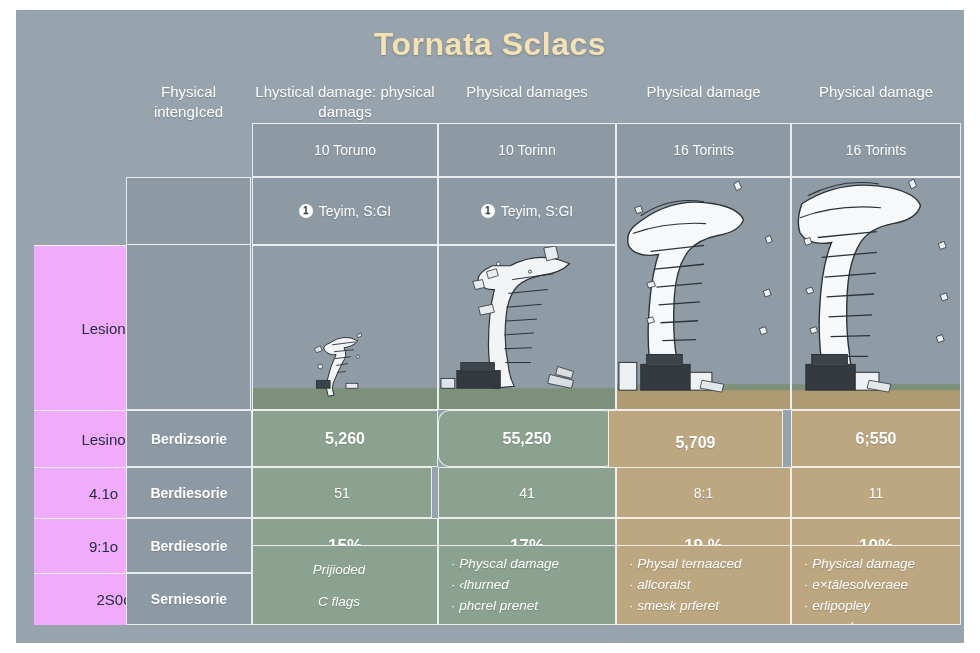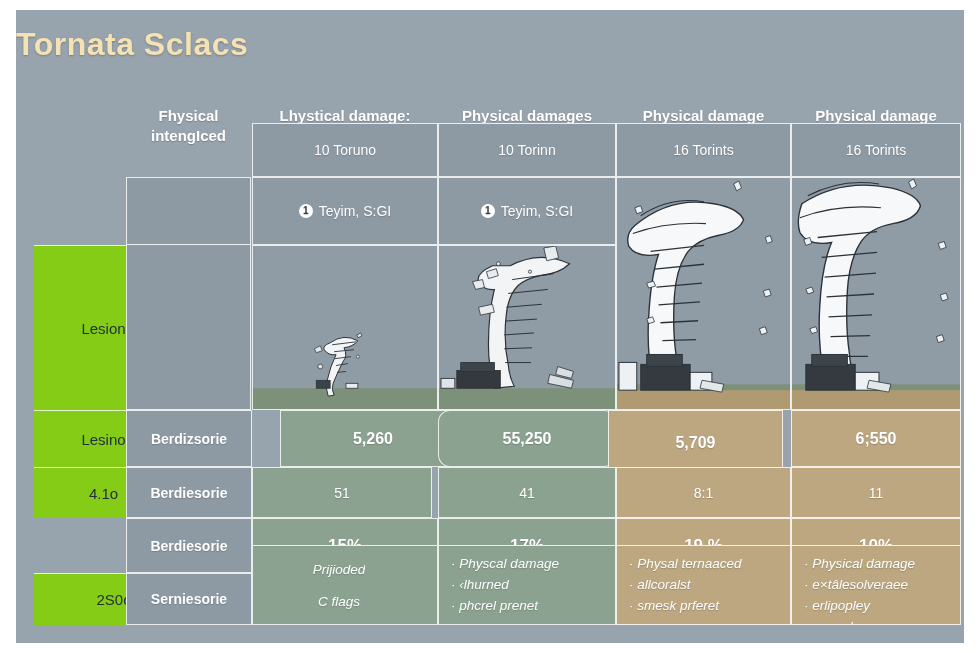--- a/index.html
+++ b/index.html
@@ -20,60 +20,59 @@
     height: 633px;
     background: #97a3ad;
     overflow: hidden;
   }
 
   
   #title {
     position: absolute;
     left: 0; top: 16px;
     width: 948px;
-    text-align: left;
+    text-align: center;
     font-size: 32px;
     font-weight: bold;
     letter-spacing: 0.5px;
     color: #f4e2b4;
     text-shadow: 0 1px 2px rgba(60,60,60,0.35);
   }
 
   
   .col-head {
     position: absolute;
     top: 72px;
     text-align: center;
     color: #ffffff;
     font-size: 15px;
-    font-weight: bold;
+    font-weight: normal;
     line-height: 1.35;
     text-shadow: 0 1px 1px rgba(70,70,70,0.35);
-    margin-top: 24px;
   }
 
   .cell {
     position: absolute;
     border: 1px solid rgba(255,255,255,0.82);
     display: flex;
     align-items: center;
     justify-content: center;
     color: #ffffff;
     font-size: 14px;
     text-shadow: 0 1px 1px rgba(70,70,70,0.3);
     overflow: hidden;
   }
 
   .cell.left-lbl {
     border: none;
     border-top: 1px solid rgba(255,255,255,0.8);
     color: #23303a;
     text-shadow: none;
     font-size: 15px;
-    background: #84cc16;
+    background: #f0abfc;
     padding-left: 47px;
   }
   .cell.cat-lbl {
     background: #8d99a3;
     font-weight: bold;
     font-size: 14px;
   }
 
   .cell.subhdr {
     background: #8d99a3;
@@ -277,32 +276,33 @@
       <g fill="#e2e7ea" stroke="#2c3338" stroke-width="0.8">
         <path d="M78 204 l22 4 l-2 8 l-22 -4 z"></path>
       </g>
     </svg>
   </div>
 
   <div class="cell left-lbl" style="left:18px; top:235px; width:92px; height:165px;">Lesion</div>
 
   <div class="cell left-lbl" style="left:18px; top:400px; width:92px; height:57px;">Lesino</div>
   <div class="cell cat-lbl" style="left:110px; top:400px; width:126px; height:57px;">Berdizsorie</div>
-  <div class="cell num green" style="left:236px; top:400px; width:186px; height:57px;margin-left:28px;">5,260</div>
+  <div class="cell num green" style="left:236px; top:400px; width:186px; height:57px;">5,260</div>
   <div class="cell num green" style="left:422px; top:400px; width:178px; height:57px;border-radius:12px;">55,250</div>
   <div class="cell num tan" style="left:592px; top:400px; width:175px; height:65px;">5,709</div>
   <div class="cell num tan" style="left:775px; top:400px; width:170px; height:57px;">6;550</div>
 
   <div class="cell left-lbl" style="left:18px; top:457px; width:92px; height:51px;">4.1o</div>
   <div class="cell cat-lbl" style="left:110px; top:457px; width:126px; height:51px;">Berdiesorie</div>
   <div class="cell num2 green" style="left:236px; top:457px; width:180px; height:51px;">51</div>
   <div class="cell num2 green" style="left:422px; top:457px; width:178px; height:51px;">41</div>
   <div class="cell num2 tan" style="left:600px; top:457px; width:175px; height:51px;">8:1</div>
   <div class="cell num2 tan" style="left:775px; top:457px; width:170px; height:51px;">11</div>
 
+  <div class="cell left-lbl" style="left:18px; top:508px; width:92px; height:55px;">9:1o</div>
   <div class="cell cat-lbl" style="left:110px; top:508px; width:126px; height:55px;">Berdiesorie</div>
   <div class="cell pct green" style="left:236px; top:508px; width:186px; height:55px;">15%</div>
   <div class="cell pct green" style="left:422px; top:508px; width:178px; height:55px;">17%</div>
   <div class="cell pct tan" style="left:600px; top:508px; width:175px; height:55px;">19 %</div>
   <div class="cell pct tan" style="left:775px; top:508px; width:170px; height:55px;">10%</div>
 
   <div class="cell left-lbl" style="left:18px; top:563px; width:113px; height:52px;">2S0o</div>
   <div class="cell cat-lbl" style="left:110px; top:563px; width:126px; height:52px;">Serniesorie</div>
 
   <div class="cell bullets green" style="left:236px; top:535px; width:186px; height:80px; display:flex; flex-direction:column; justify-content:space-around; align-items:center;">

